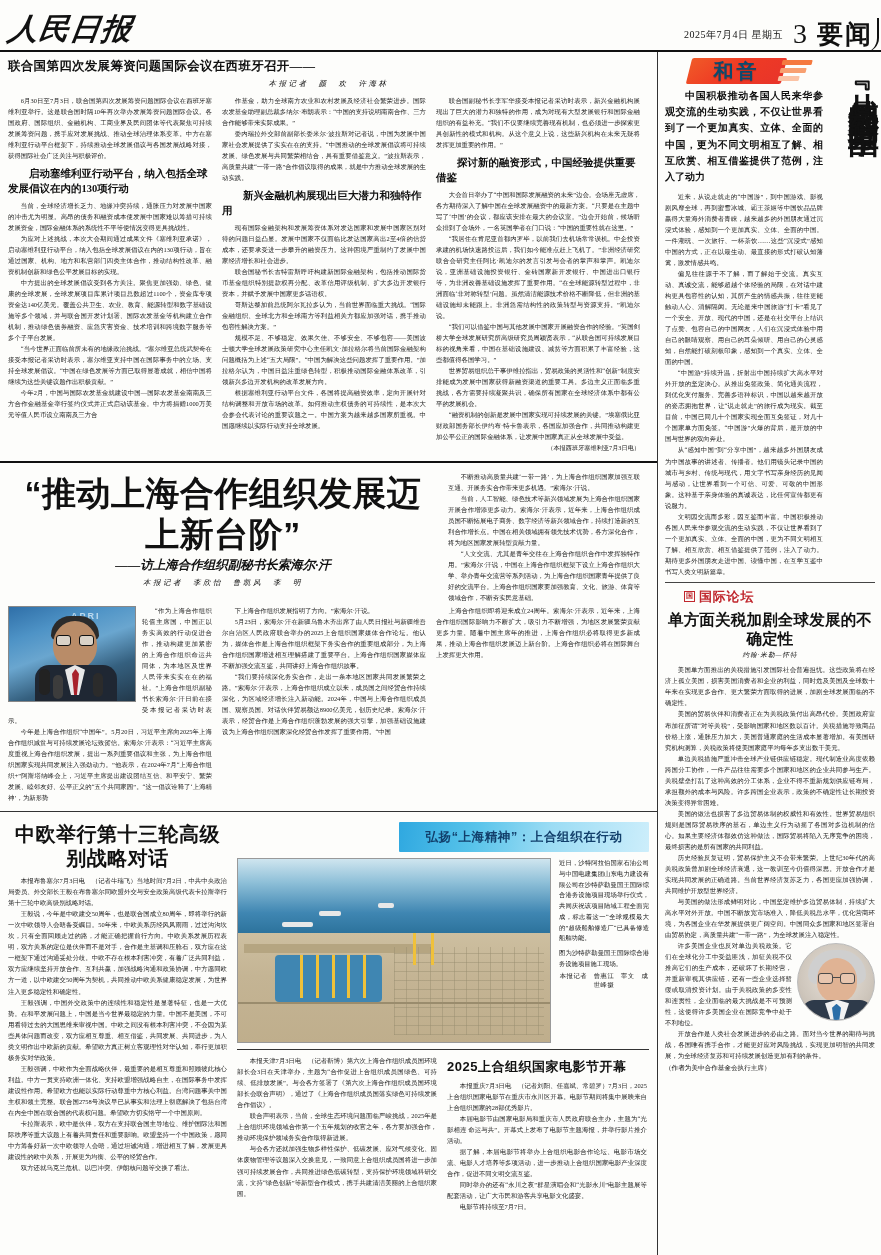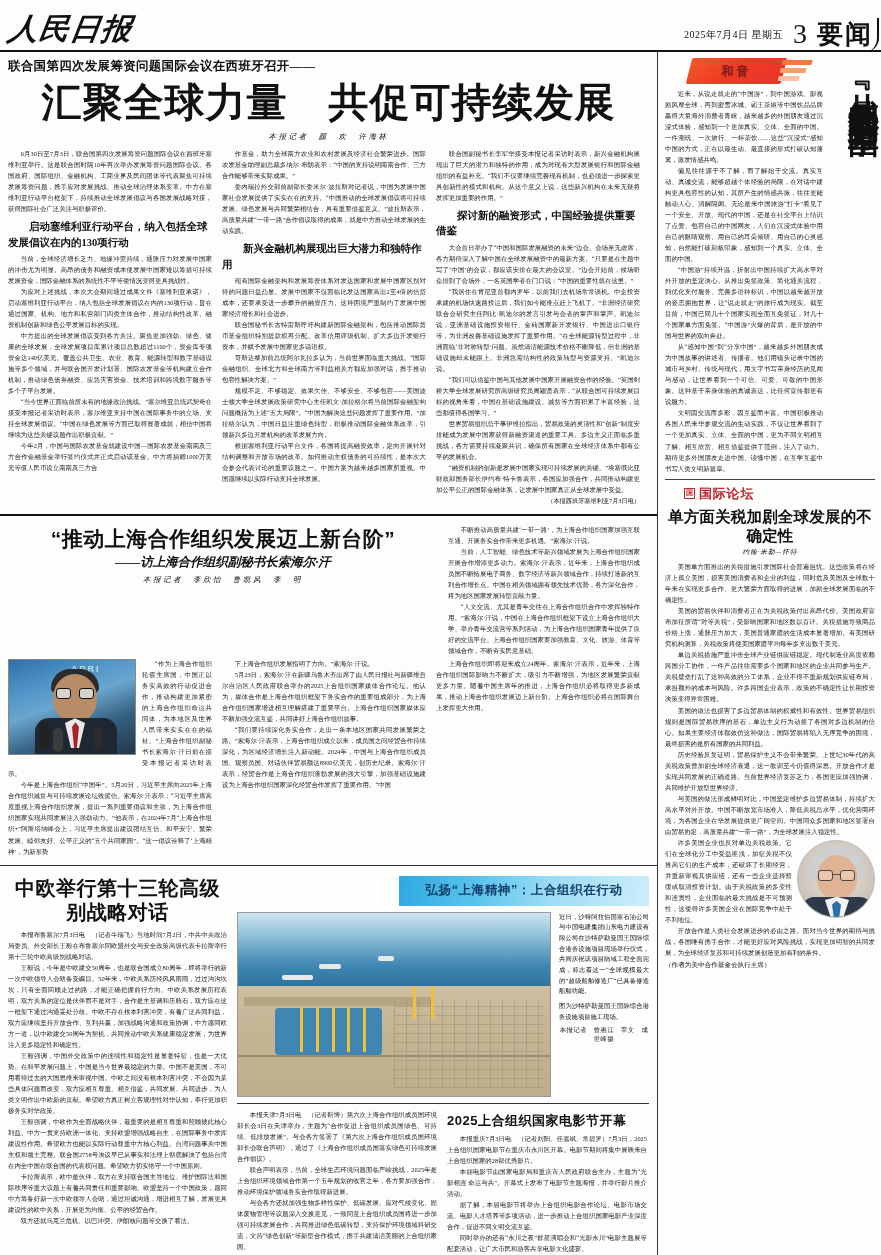--- a/index.html
+++ b/index.html
@@ -67,21 +67,21 @@
     margin: 5px 4px 3px 0; text-indent: 2em; break-inside: avoid;
   }
   .dateline-end { text-align: right; font-size: 6.2px; margin-top: 2px; }
 
   .rule-h { border-top: 1.1px solid #333; margin: 6px 0 0 0; }
   .rule-h.thick { border-top: 2px solid #111; }
 
   
   .a2 { padding: 8px 8px 2px 8px; }
   .head2 {
-    font-size: 21px; font-weight: bold; text-align: center;
+    font-size: 34px; font-weight: bold; text-align: center;
     letter-spacing: .5px; line-height: 1.2; margin: 2px 0 2px 0;
     font-family: "Liberation Sans", sans-serif;
   }
   .subtitle2 { text-align:center; font-size: 12.5px; margin: 3px 0 2px 0; font-style: italic; font-weight: 600;}
   .photo-portrait {
     width: 128px; height: 96px; float: left; margin: 1px 6px 3px 0;
     background: linear-gradient(160deg,#2f6fa8 0%,#4e93c6 25%,#6aa6cf 45%,#35607f 70%,#22384a 100%);
     position: relative; overflow:hidden; border: .5px solid #888;
   }
   .pp-head { position:absolute; left:44px; top:14px; width:44px; height:48px; border-radius:50% 50% 46% 46%; background:#b98c68; }
@@ -136,21 +136,21 @@
     width: 95px; height: 26px; position: relative; margin: 2px 0 4px 24px;
   }
   .heyin-bg {
     position:absolute; inset:0;
     background: linear-gradient(135deg,#f05a28 0%,#ef3b24 45%,#e8342a 100%);
     transform: skewX(-14deg);
     border-radius: 2px;
   }
   .heyin-txt {
     position:absolute; inset:0; display:flex; align-items:center; justify-content:center;
-    color:#7f1d1d; font-size:12px; font-weight:bold; letter-spacing:3px;
+    color:#0c4a6e; font-size:20px; font-weight:bold; letter-spacing:3px;
     font-family:"Liberation Sans", sans-serif; text-shadow: 0 1px 1px rgba(0,0,0,.25);
   }
   .heyin-dash { position:absolute; right:-26px; top:2px; width:30px; height:22px; transform: skewX(-14deg); }
   .heyin-dash i { display:block; height:5px; margin-bottom:3px; background:#f5793f; border-radius:1px; }
   .heyin-dash i:nth-child(2){ background:#f8a071; width:86%; }
   .heyin-dash i:nth-child(3){ background:#fbc3a5; width:70%; }
 
   .lead-para {
     font-size: 10px; line-height: 1.62; text-align: justify;
     text-indent: 2em; font-weight: 600; margin: 2px 0 6px 0;
@@ -211,21 +211,20 @@
   </div>
   <div class="mast-swoosh"></div>
 </div>
 
 <div class="page">
 
   <div class="left-zone">
 
     <div class="a1">
       <div class="kicker1">联合国第四次发展筹资问题国际会议在西班牙召开——</div>
-      <div class="head1">汇聚全球力量　共促可持续发展</div>
       <div class="byline">本报记者　颜　欢　许海林</div>
 
       <div style="display:flex; gap:10px;">
 
         <div style="width:204px;">
           <div class="body-text">
             <p>6月30日至7月3日，联合国第四次发展筹资问题国际会议在西班牙塞维利亚举行。这是联合国时隔10年再次举办发展筹资问题国际会议。各国政府、国际组织、金融机构、工商业界及民间团体等代表聚焦可持续发展筹资问题，携手应对发展挑战、推动全球治理体系变革。中方在塞维利亚行动平台框架下，持续推动全球发展倡议与各国发展战略对接，获得国际社会广泛关注与积极评价。</p>
           </div>
           <div class="subhead">启动塞维利亚行动平台，纳入包括全球发展倡议在内的130项行动</div>
           <div class="body-text">
@@ -400,20 +399,21 @@
         <div class="heyin-bg"></div>
         <div class="heyin-txt">和音</div>
         <div class="heyin-dash">
             <i></i>
             <i></i>
             <i></i>
           </div>
       </div>
 
       <div class="right-col-text">
+        <div class="lead-para">中国积极推动各国人民来华参观交流的生动实践，不仅让世界看到了一个更加真实、立体、全面的中国，更为不同文明相互了解、相互欣赏、相互借鉴提供了范例，注入了动力</div>
         <div class="body-text">
           <p>近来，从说走就走的“中国游”，到中国游戏、影视剧风靡全球，再到蜜雪冰城、霸王茶姬等中国饮品品牌赢得大量海外消费者青睐，越来越多的外国朋友通过沉浸式体验，感知到一个更加真实、立体、全面的中国。一件潮玩、一次旅行、一杯茶饮……这些“沉浸式”感知中国的方式，正在以最生动、最直接的形式打破认知藩篱，激发情感共鸣。</p>
           <p>偏见往往源于不了解，而了解始于交流。真实互动、真诚交流，能够超越个体经验的局限，在对话中建构更具包容性的认知，其所产生的情感共振，往往更能触动人心、消解隔阂。无论是来中国旅游“打卡”看见了一个安全、开放、现代的中国，还是在社交平台上结识了点赞、包容自己的中国网友，人们在沉浸式体验中用自己的眼睛观察、用自己的耳朵倾听、用自己的心灵感知，自然能打破刻板印象，感知到一个真实、立体、全面的中国。</p>
           <p>“中国游”持续升温，折射出中国持续扩大高水平对外开放的坚定决心。从推出免签政策、简化通关流程，到优化支付服务、完善多语种标识，中国以越来越开放的姿态拥抱世界，让“说走就走”的旅行成为现实。截至目前，中国已同几十个国家实现全面互免签证，对几十个国家单方面免签。“中国游”火爆的背后，是开放的中国与世界的双向奔赴。</p>
           <p>从“感知中国”到“分享中国”，越来越多外国朋友成为中国故事的讲述者、传播者。他们用镜头记录中国的城市与乡村、传统与现代，用文字书写亲身经历的见闻与感动，让世界看到一个可信、可爱、可敬的中国形象。这种基于亲身体验的真诚表达，比任何宣传都更有说服力。</p>
           <p>文明因交流而多彩，因互鉴而丰富。中国积极推动各国人民来华参观交流的生动实践，不仅让世界看到了一个更加真实、立体、全面的中国，更为不同文明相互了解、相互欣赏、相互借鉴提供了范例，注入了动力。期待更多外国朋友走进中国、读懂中国，在互学互鉴中书写人类文明新篇章。</p>
         </div>
       </div>
 
       <div class="vtitle">从『感知中国』到『分享中国』</div>

